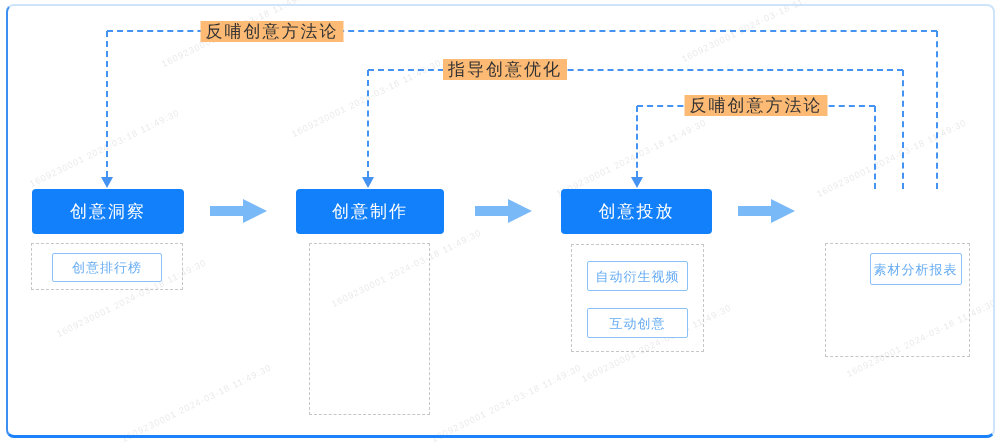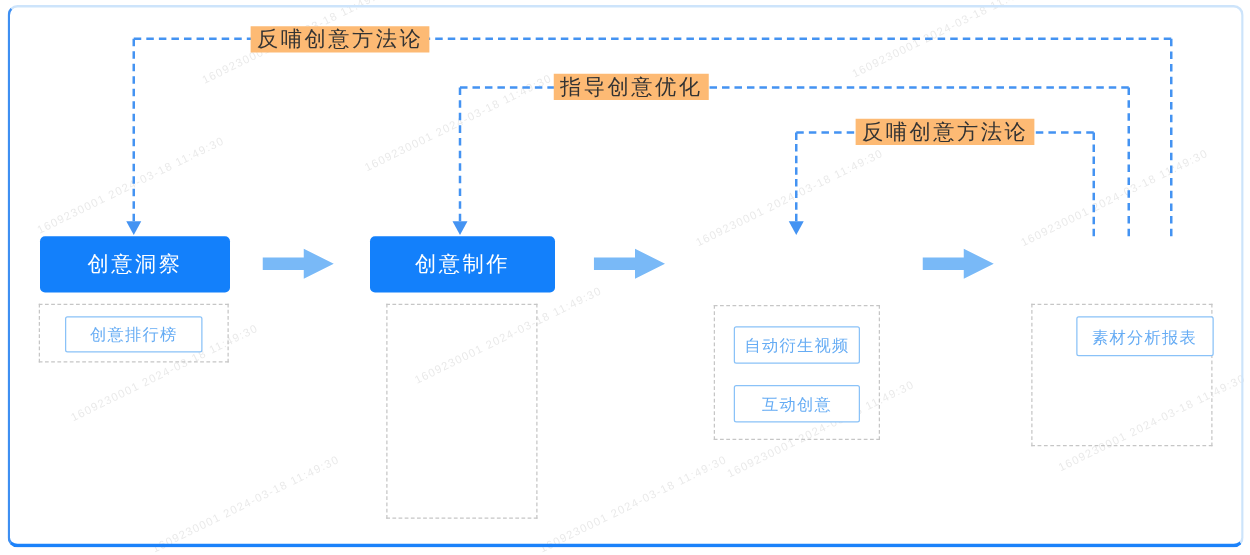--- a/index.html
+++ b/index.html
@@ -80,21 +80,21 @@
   #toolbox-analysis{left:825px;top:243px;width:145px;height:114px;padding-top:9px;}
   .tool{
     border:1px solid var(--tool-border);border-radius:2px;background:#ffffff;
     color:var(--tool-text);font-size:13px;line-height:15px;letter-spacing:1px;
     display:flex;align-items:center;justify-content:center;text-align:center;
     box-sizing:border-box;flex-shrink:0;
   }
   #toolbox-insight .tool{width:110px;min-height:29px;}
   #toolbox-production .tool{width:97px;min-height:28px;padding:2px 2px;}
   #toolbox-delivery .tool{width:101px;min-height:30px;}
-  #toolbox-analysis .tool{width:110px;min-height:32px;margin-left:36px;}
+  #toolbox-analysis .tool{width:92px;min-height:32px;margin-left:36px;}
 </style>
 </head>
 <body>
 
 <div id="canvas">
 
   <span class="wm" style="left:28px;top:180px">1609230001 2024-03-18 11:49:30</span>
   <span class="wm" style="left:290px;top:130px">1609230001 2024-03-18 11:49:30</span>
   <span class="wm" style="left:555px;top:190px">1609230001 2024-03-18 11:49:30</span>
   <span class="wm" style="left:815px;top:190px">1609230001 2024-03-18 11:49:30</span>
@@ -122,20 +122,21 @@
   <div class="link-label" id="linkB-label">指导创意优化</div>
 
   <div class="hline" id="linkC-h"></div>
   <div class="vline" id="linkC-v-left"></div>
   <div class="vline" id="linkC-v-right"></div>
   <div class="arrowhead" id="linkC-arrow"></div>
   <div class="link-label" id="linkC-label">反哺创意方法论</div>
 
   <div class="stage" id="stage-insight">创意洞察</div>
   <div class="stage" id="stage-production">创意制作</div>
+  <div class="stage" id="stage-delivery">创意投放</div>
 
   <svg class="flow-arrow" id="flow-arrow-1" viewBox="0 0 58 26">
     <polygon points="0,8 33,8 33,1 57,13 33,25 33,18 0,18" fill="#79b9f7"></polygon>
   </svg>
   <svg class="flow-arrow" id="flow-arrow-2" viewBox="0 0 58 26">
     <polygon points="0,8 33,8 33,1 57,13 33,25 33,18 0,18" fill="#79b9f7"></polygon>
   </svg>
   <svg class="flow-arrow" id="flow-arrow-3" viewBox="0 0 58 26">
     <polygon points="0,8 33,8 33,1 57,13 33,25 33,18 0,18" fill="#79b9f7"></polygon>
   </svg>

